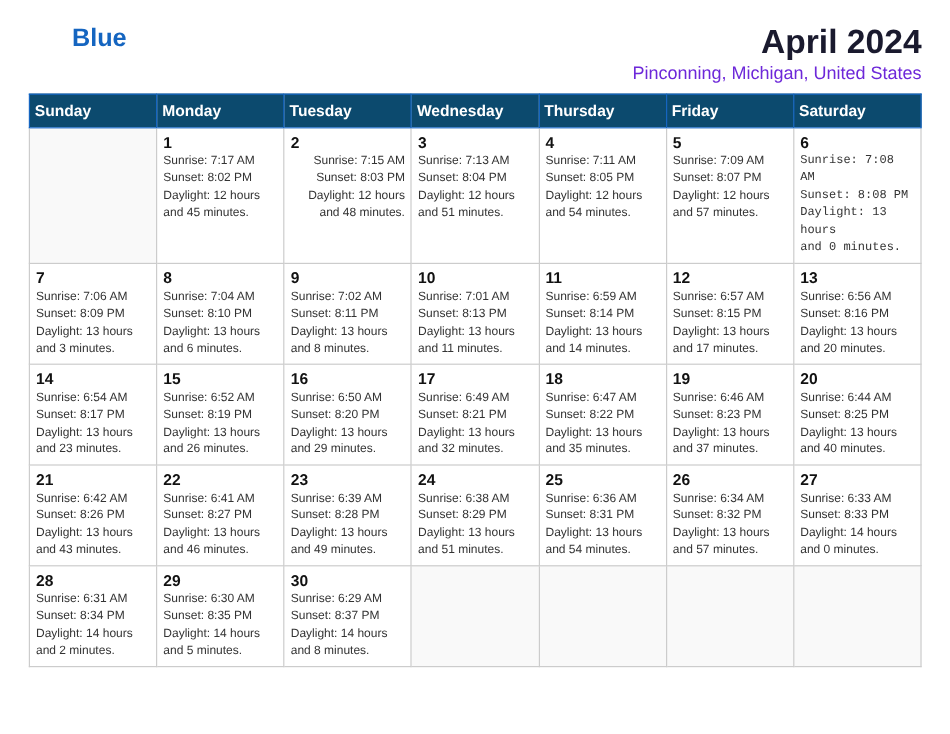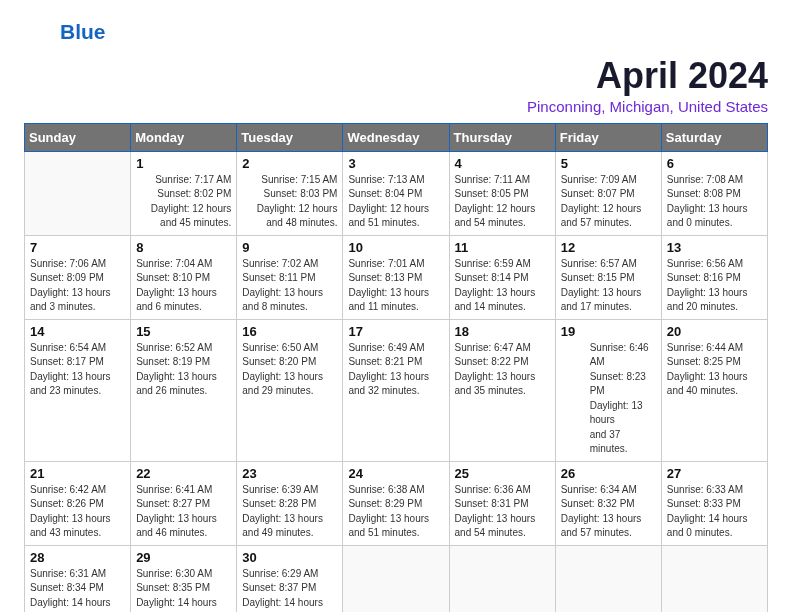--- a/index.html
+++ b/index.html
@@ -27,38 +27,37 @@
       margin-left: 2px;
     }
     .logo-row {
       display: flex;
       align-items: center;
     }
     .title-area {
       text-align: right;
     }
     .month-title {
-      font-size: 36px;
+      font-size: 28px;
       font-weight: bold;
       color: #1a1a2e;
       line-height: 1.1;
-      margin-top: 36px;
     }
     .location-title {
       font-size: 15px;
       color: #6d28d9;
       margin-top: 2px;
     }
     .calendar-table {
       width: 100%;
       border-collapse: collapse;
       border: 1px solid #bbb;
     }
     .calendar-table th {
-      background-color: #737373;
+      background-color: #0c4a6e;
       color: #fff;
       font-size: 13px;
       font-weight: bold;
       padding: 6px 4px;
       text-align: left;
       border: 1px solid #1565c0;
     }
     .calendar-table td {
       vertical-align: top;
       padding: 4px 5px;
@@ -110,21 +109,21 @@
         <th>Thursday</th>
         <th>Friday</th>
         <th>Saturday</th>
       </tr>
   </thead>
   <tbody id="calendar-body">
   <tr>
         <td class="empty"></td>
         <td>
           <span class="day-number">1</span>
-          <div class="day-info" style="white-space: pre-line; text-align: right;">Sunrise: 7:17 AM
+          <div class="day-info" style="white-space: pre-line;">Sunrise: 7:17 AM
 Sunset: 8:02 PM
 Daylight: 12 hours
 and 45 minutes.</div>
         </td>
         <td>
           <span class="day-number">2</span>
           <div class="day-info" style="white-space: pre-line; text-align: right;">Sunrise: 7:15 AM
 Sunset: 8:03 PM
 Daylight: 12 hours
 and 48 minutes.</div>
@@ -145,21 +144,21 @@
         </td>
         <td>
           <span class="day-number">5</span>
           <div class="day-info" style="white-space: pre-line;">Sunrise: 7:09 AM
 Sunset: 8:07 PM
 Daylight: 12 hours
 and 57 minutes.</div>
         </td>
         <td>
           <span class="day-number">6</span>
-          <div class="day-info" style="white-space: pre-line;">Sunrise: 7:08 AM
+          <div class="day-info" style="white-space: pre-line; font-family: Liberation Mono, monospace;">Sunrise: 7:08 AM
 Sunset: 8:08 PM
 Daylight: 13 hours
 and 0 minutes.</div>
         </td>
       </tr>
       <tr>
         <td>
           <span class="day-number">7</span>
           <div class="day-info" style="white-space: pre-line;">Sunrise: 7:06 AM
 Sunset: 8:09 PM
@@ -240,21 +239,21 @@
         </td>
         <td>
           <span class="day-number">18</span>
           <div class="day-info" style="white-space: pre-line;">Sunrise: 6:47 AM
 Sunset: 8:22 PM
 Daylight: 13 hours
 and 35 minutes.</div>
         </td>
         <td>
           <span class="day-number">19</span>
-          <div class="day-info" style="white-space: pre-line; margin-left: 29px;">Sunrise: 6:46 AM
+          <div class="day-info" style="white-space: pre-line;">Sunrise: 6:46 AM
 Sunset: 8:23 PM
 Daylight: 13 hours
 and 37 minutes.</div>
         </td>
         <td>
           <span class="day-number">20</span>
           <div class="day-info" style="white-space: pre-line;">Sunrise: 6:44 AM
 Sunset: 8:25 PM
 Daylight: 13 hours
 and 40 minutes.</div>

